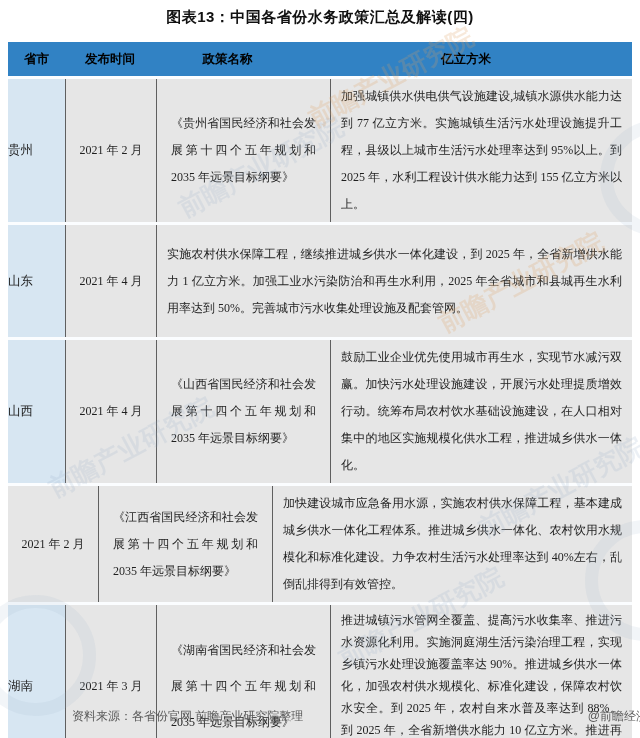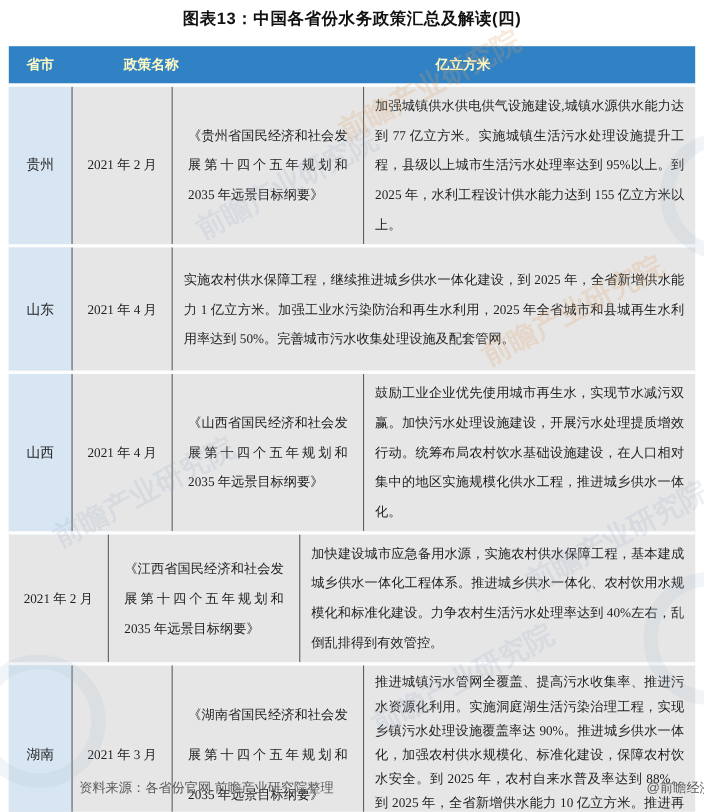--- a/index.html
+++ b/index.html
@@ -21,38 +21,38 @@
     font-family:"Liberation Sans","DejaVu Sans",sans-serif;
     font-weight:bold;font-size:15px;color:#111;letter-spacing:.5px;
   }
   .table{position:absolute;left:8px;top:42px;width:624px;}
   .header-row{
     display:table;width:100%;table-layout:fixed;height:34px;
     background:var(--header-bg);
   }
   .hcell{
     display:table-cell;vertical-align:middle;text-align:center;
-    color:#fef9c3;font-family:"Liberation Sans","DejaVu Sans",sans-serif;
+    color:#000000;font-family:"Liberation Sans","DejaVu Sans",sans-serif;
     font-weight:bold;font-size:12.5px;
   }
   .c1{width:57px;}
   .c2{width:90px;}
   .c3{width:145px;}
   .row{
     display:table;width:100%;table-layout:fixed;
     border-top:3px solid var(--row-gap);
     background:var(--cell-bg);
   }
   .h-std{height:112px;}
   .h-tall{height:162px;}
   .cell{
     display:table-cell;vertical-align:middle;font-size:12px;color:var(--text);
   }
   .cell.province{
-    background:var(--province-bg);text-align:center;
+    background:var(--province-bg);text-align:left;
     border-right:1px solid var(--border-dark);
     font-size:12.5px;
   }
   .cell.date{
     text-align:center;border-right:1px solid var(--border-dark);
   }
   .cell.policy{
     border-right:1px solid var(--border-dark);
     padding:4px 14px;text-align:justify;line-height:27px;margin-top:16px;
   }
@@ -91,20 +91,21 @@
 <div class="wm wm-blue" style="left:470px;top:470px;">前瞻产业研究院</div>
 <div class="wm-ring" style="left:-25px;top:595px;width:95px;height:95px;"></div>
 <div class="wm-ring" style="left:585px;top:520px;width:95px;height:95px;"></div>
 <div class="wm-ring" style="left:600px;top:120px;width:90px;height:90px;"></div>
 
 <div class="title">图表13：中国各省份水务政策汇总及解读(四)</div>
 
 <div class="table">
   <div class="header-row">
     <div class="hcell c1">省市</div>
+    <div class="hcell c2">发布时间</div>
     <div class="hcell c3">政策名称</div>
     <div class="hcell">亿立方米</div>
   </div>
 
   <div class="row h-std">
     <div class="cell province c1">贵州</div>
     <div class="cell date c2">2021 年 2 月</div>
     <div class="cell policy c3">《贵州省国民经济和社会发展第十四个五年规划和 2035 年远景目标纲要》</div>
     <div class="cell content">加强城镇供水供电供气设施建设,城镇水源供水能力达到 77 亿立方米。实施城镇生活污水处理设施提升工程，县级以上城市生活污水处理率达到 95%以上。到 2025 年，水利工程设计供水能力达到 155 亿立方米以上。</div>
   </div>

